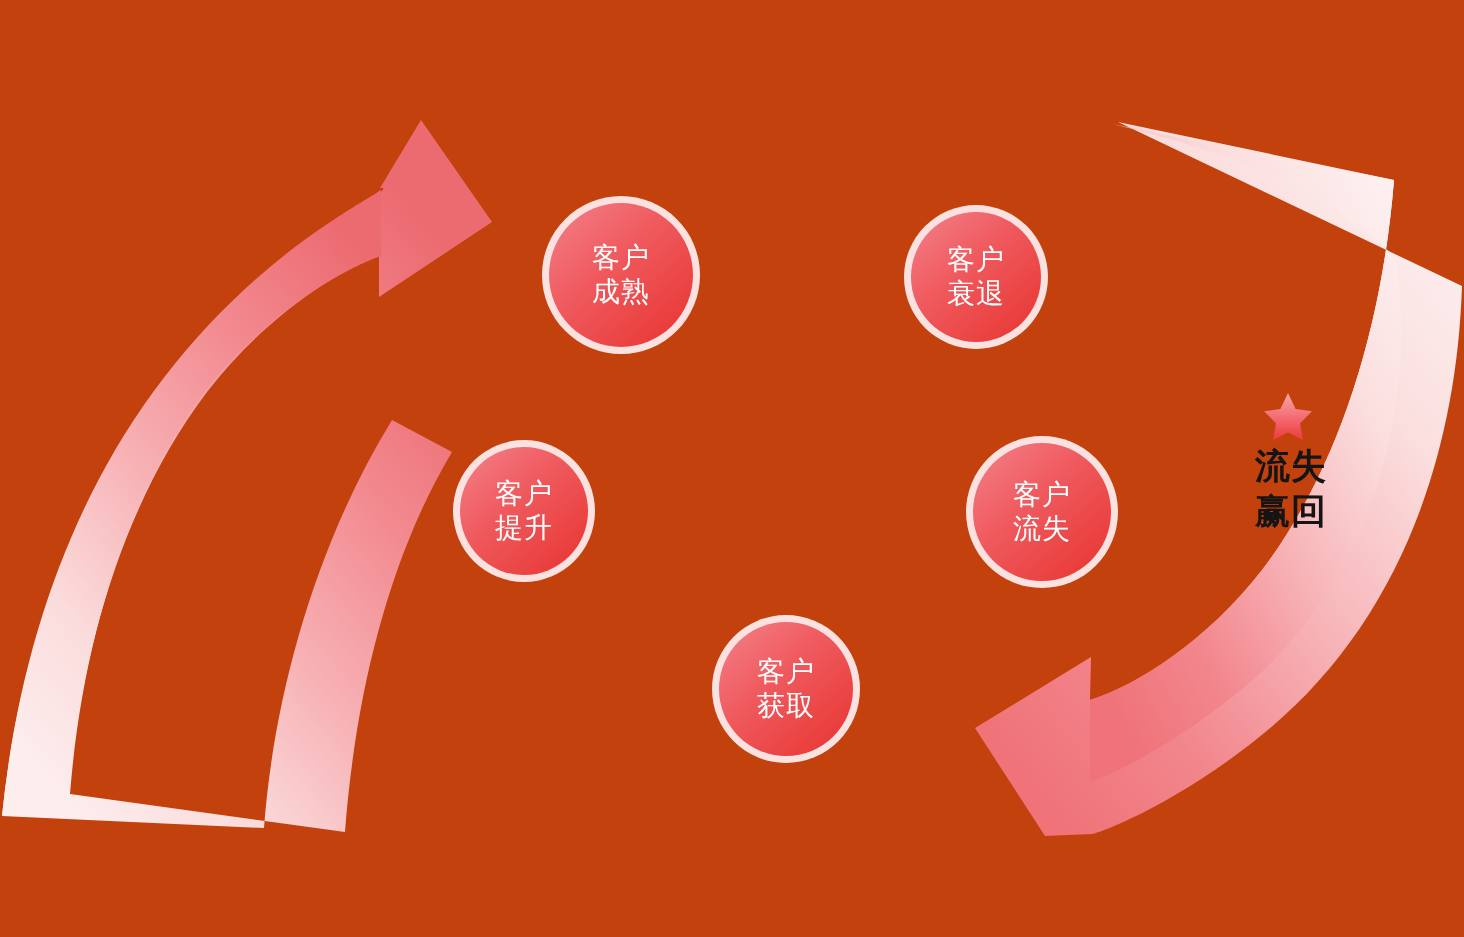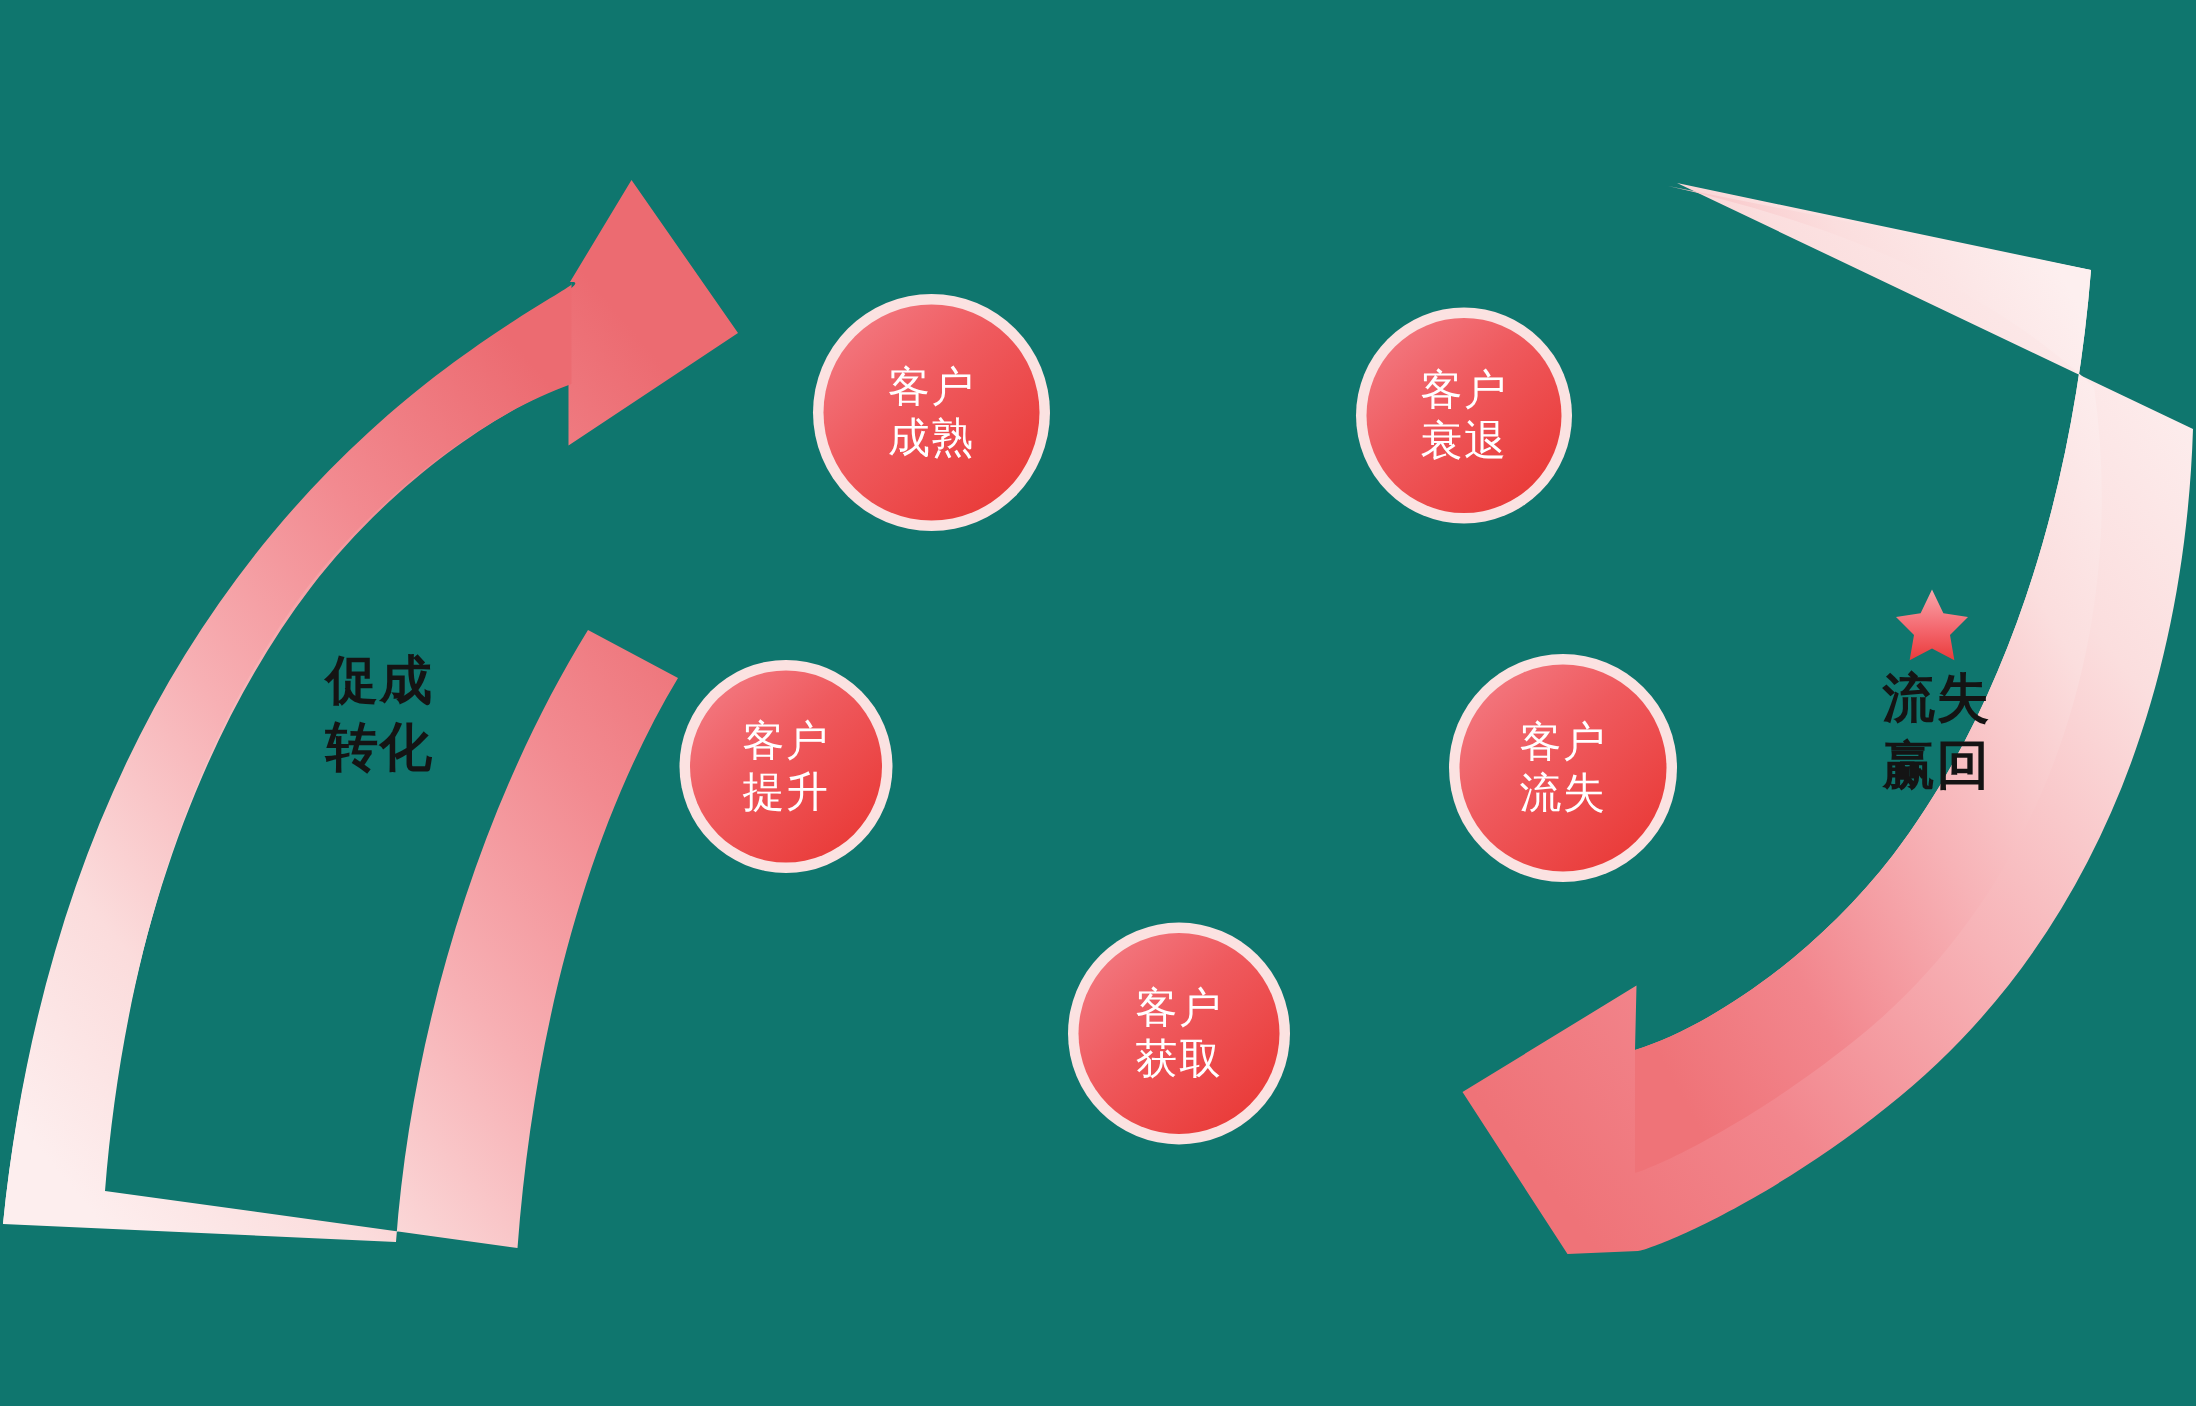--- a/index.html
+++ b/index.html
@@ -8,21 +8,21 @@
     padding: 0;
     background: #ffffff;
   }
   body {
     font-family: "Liberation Sans", "DejaVu Sans", sans-serif;
   }
   #stage {
     position: relative;
     width: 1464px;
     height: 937px;
-    background: #0f766e;
+    background: #c2410c;
     overflow: hidden;
   }
   #arrows {
     position: absolute;
     left: 0;
     top: 0;
     width: 1464px;
     height: 937px;
     pointer-events: none;
   }
@@ -205,19 +205,17 @@
   </div>
 
   <div class="node" style="left:712px; top:615px; width:148px; height:148px;">
     <span class="halo"></span>
     <span class="ball"></span>
     <span class="node-label">客户
 获取</span>
   </div>
 
 
-  <div id="caption-left" class="side-caption">促成
-转化</div>
 
   <div id="caption-right" class="side-caption">流失
 赢回</div>
 
 </div>
 
 </body></html>

